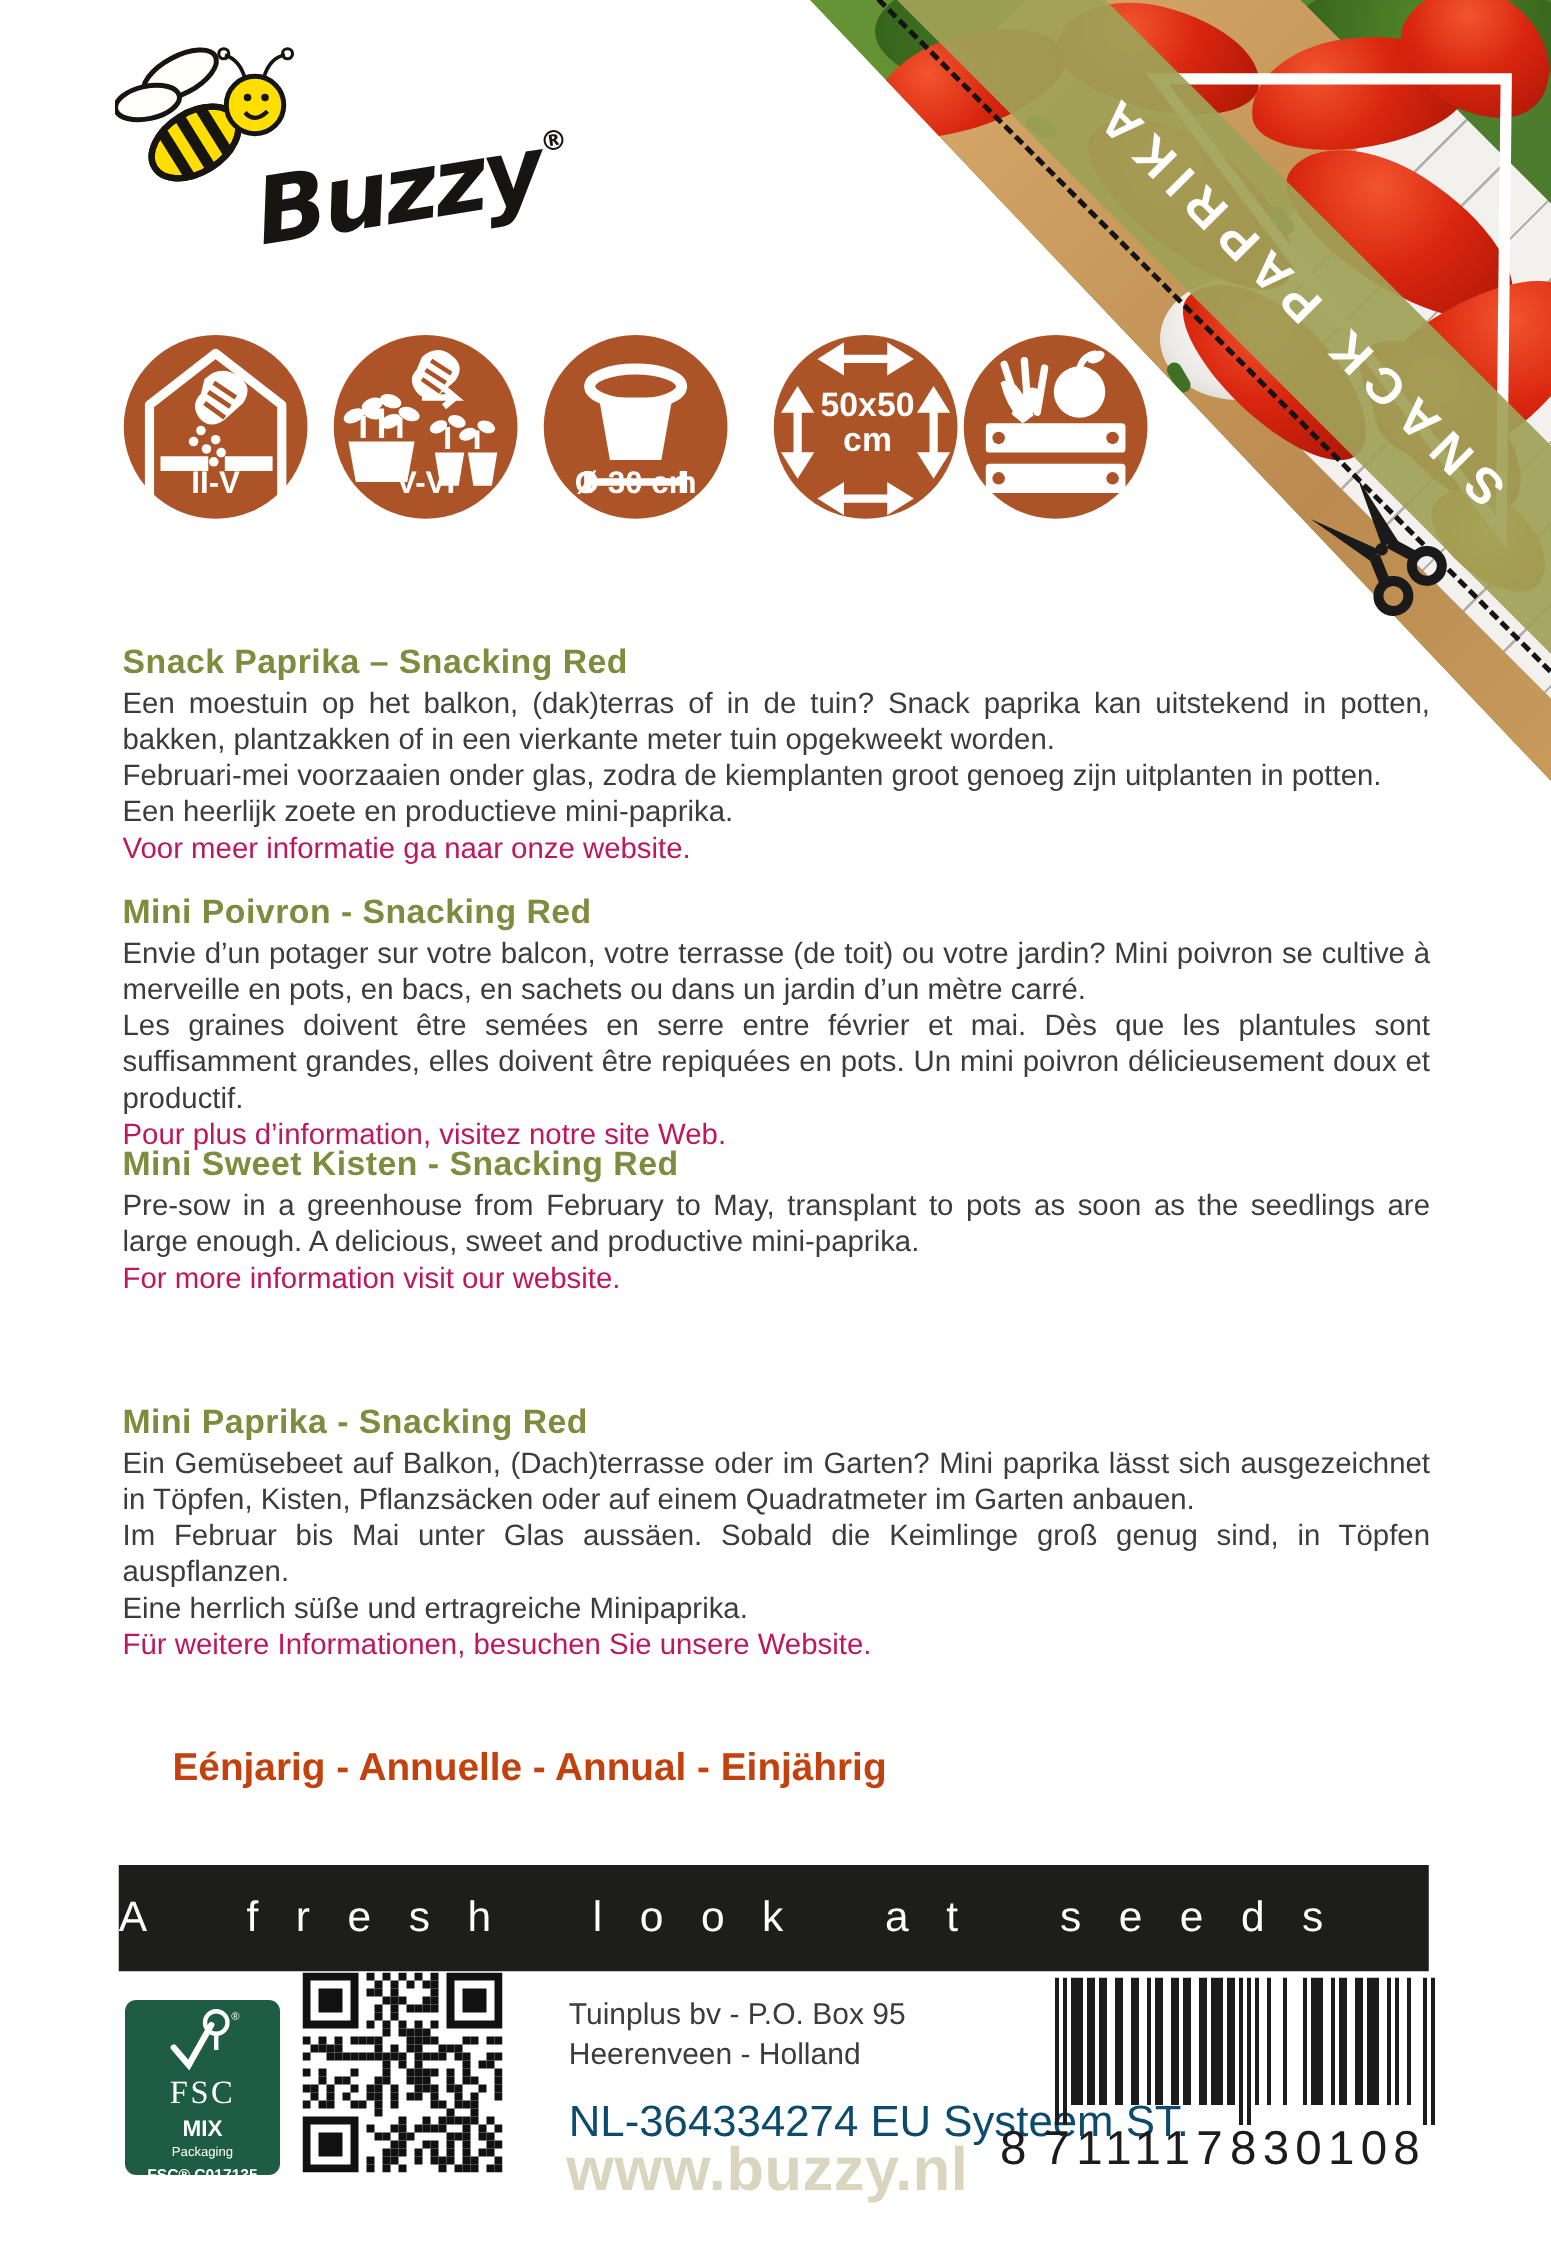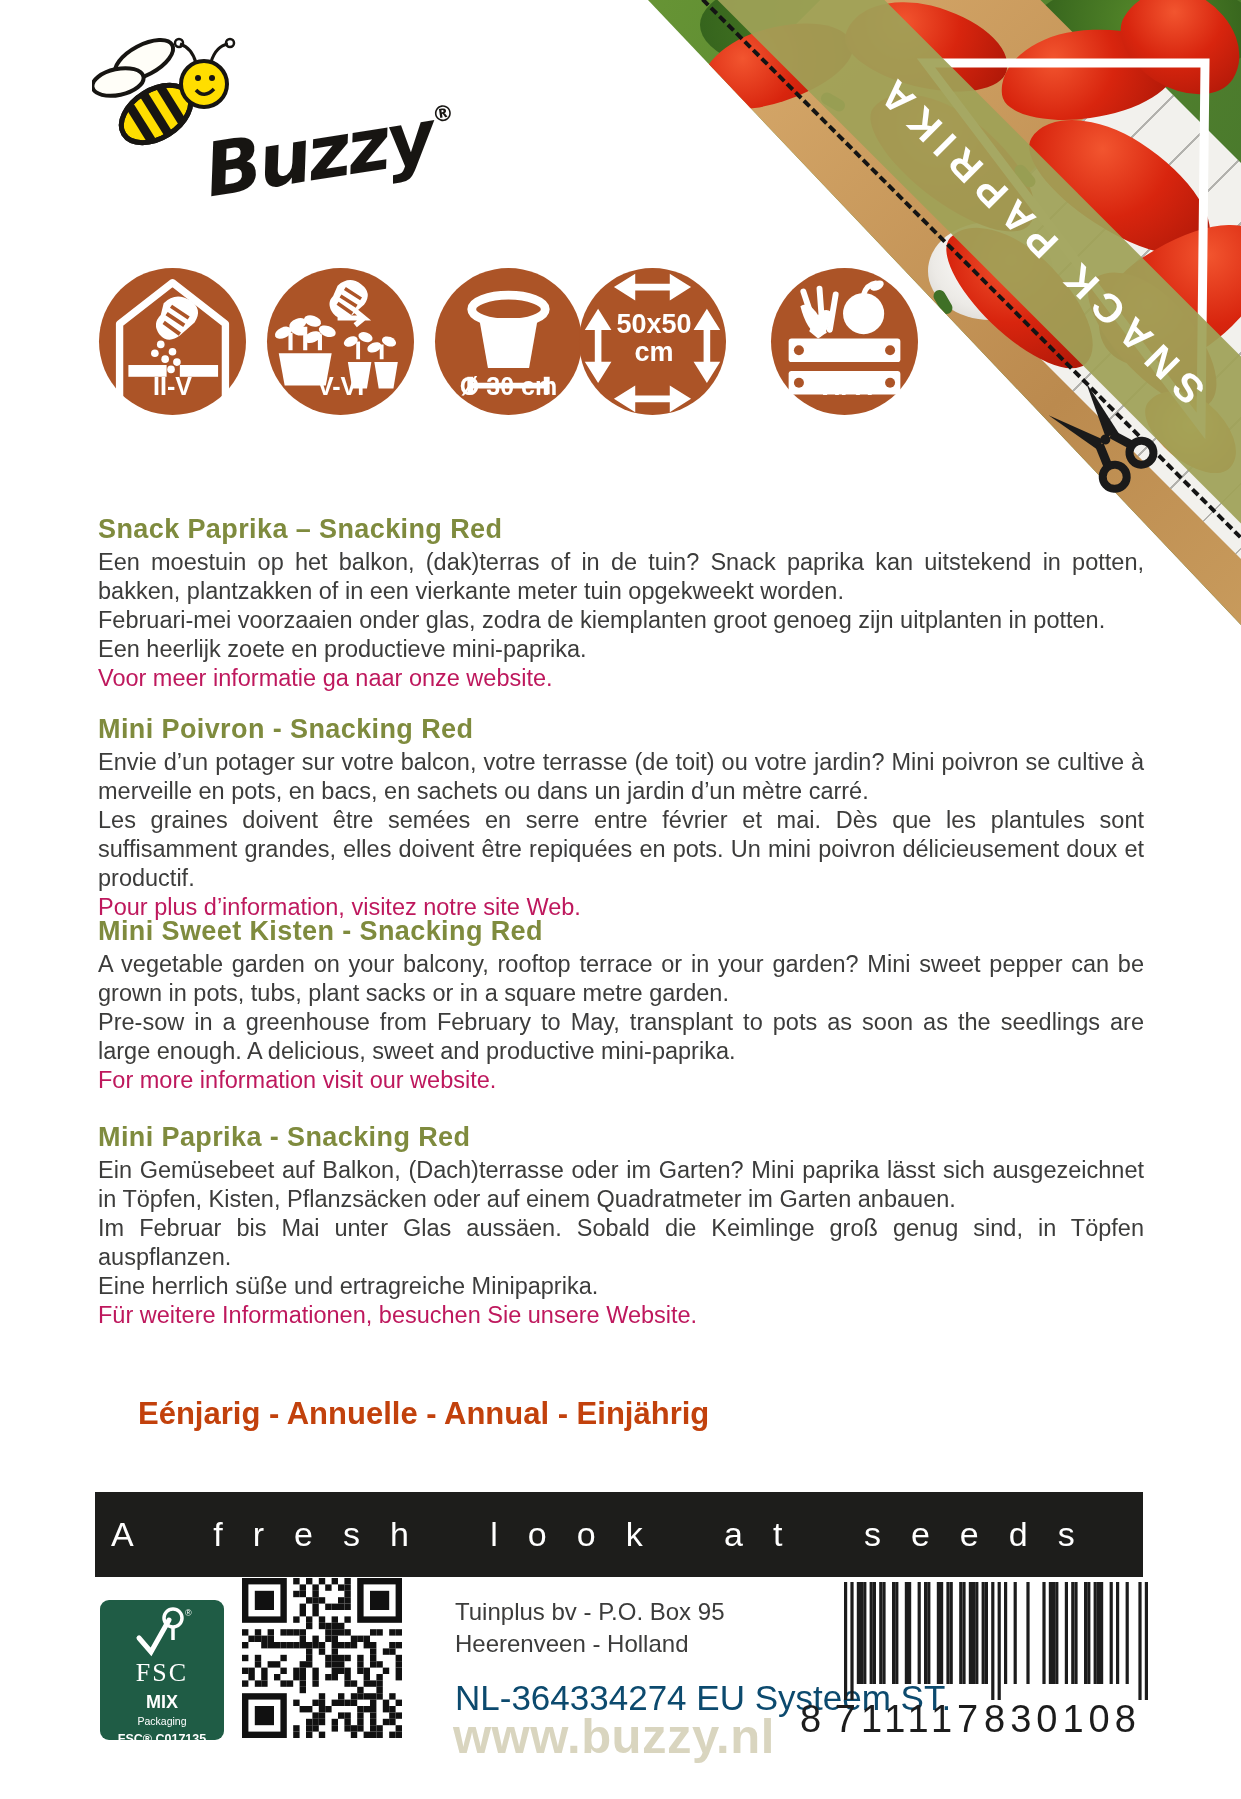--- a/index.html
+++ b/index.html
@@ -53,21 +53,21 @@
   .lang h3{margin:0 0 4px 0;font-size:27px;line-height:30px;color:#7f8b3e;letter-spacing:.4px;}
   .lang p{margin:0;font-size:23.5px;line-height:29px;text-align:justify;}
   .lang p.link{color:#be185d;text-align:left;}
 
   .annual{position:absolute;left:98px;top:1396px;font-size:31px;font-weight:bold;color:#c2410c;margin-left:40px;}
 
   
   .tagline-bar{position:absolute;left:95px;top:1492px;width:1048px;height:85px;background:#1d1d1b;
         display:flex;align-items:center;overflow:hidden;}
   .tagline-bar span{color:#fff;font-size:34px;letter-spacing:30px;word-spacing:12px;
-        white-space:nowrap;padding-left:16px;}
+        white-space:nowrap;}
 
   
   .fsc{position:absolute;left:100px;top:1600px;width:124px;height:140px;background:#1f5c45;
         border-radius:9px;color:#fff;text-align:center;}
   .fsc .fsc-name{font-family:"Liberation Serif",serif;font-size:26px;letter-spacing:2px;margin-top:-4px;}
   .fsc .fsc-mix{font-size:18px;font-weight:bold;margin-top:4px;}
   .fsc .fsc-pack{font-size:10.5px;margin-top:2px;}
   .fsc .fsc-cert{font-size:12.5px;font-weight:bold;margin-top:5px;}
   .qr{position:absolute;left:242px;top:1578px;width:160px;height:160px;}
   .addr{position:absolute;left:455px;top:1596px;font-size:24px;line-height:32px;color:#3c3c3b;}
@@ -206,21 +206,21 @@
       <svg width="147" height="147" viewBox="0 0 100 100">
         <path d="M30,34 L36,68 L64,68 L70,34 Z" fill="#fff"></path>
         <ellipse cx="50" cy="28" rx="25" ry="9.5" fill="none" stroke="#fff" stroke-width="6"></ellipse>
         <line x1="24" y1="80" x2="76" y2="80" stroke="#fff" stroke-width="4"></line>
         <line x1="24" y1="74" x2="24" y2="86" stroke="#fff" stroke-width="4"></line>
         <line x1="76" y1="74" x2="76" y2="86" stroke="#fff" stroke-width="4"></line>
       </svg>
       <div class="circle-label">Ø 30 cm</div>
     </div>
 
-    <div class="circle" style="left:579px;">
+    <div class="circle" style="left:619px;">
       <svg width="147" height="147" viewBox="0 0 100 100">
         <g stroke="#fff" stroke-width="4.5" fill="#fff">
           <line x1="28" y1="13" x2="72" y2="13"></line>
           <path d="M28,13 L36,8 L36,18 Z"></path>
             <path d="M72,13 L64,8 L64,18 Z"></path>
           <line x1="28" y1="89" x2="72" y2="89"></line>
           <path d="M28,89 L36,84 L36,94 Z"></path>
             <path d="M72,89 L64,84 L64,94 Z"></path>
           <line x1="13" y1="32" x2="13" y2="74"></line>
           <path d="M13,32 L8,40 L18,40 Z"></path>
@@ -267,21 +267,20 @@
 
   <section class="lang" style="top:714px;">
     <h3>Mini Poivron - Snacking Red</h3>
     <p>Envie d’un potager sur votre balcon, votre terrasse (de toit) ou votre jardin? Mini poivron se cultive à merveille en pots, en bacs, en sachets ou dans un jardin d’un mètre carré.</p>
     <p>Les graines doivent être semées en serre entre février et mai. Dès que les plantules sont suffisamment grandes, elles doivent être repiquées en pots. Un mini poivron délicieusement doux et productif.</p>
     <p class="link">Pour plus d’information, visitez notre site Web.</p>
   </section>
 
   <section class="lang" style="top:916px;">
     <h3>Mini Sweet Kisten - Snacking Red</h3>
-    <p>A vegetable garden on your balcony, rooftop terrace or in your garden? Mini sweet pepper can be grown in pots, tubs, plant sacks or in a square metre garden.</p>
     <p>Pre-sow in a greenhouse from February to May, transplant to pots as soon as the seedlings are large enough. A delicious, sweet and productive mini-paprika.</p>
     <p class="link">For more information visit our website.</p>
   </section>
 
   <section class="lang" style="top:1122px;">
     <h3>Mini Paprika - Snacking Red</h3>
     <p>Ein Gemüsebeet auf Balkon, (Dach)terrasse oder im Garten? Mini paprika lässt sich ausgezeichnet in Töpfen, Kisten, Pflanzsäcken oder auf einem Quadratmeter im Garten anbauen.</p>
     <p>Im Februar bis Mai unter Glas aussäen. Sobald die Keimlinge groß genug sind, in Töpfen auspflanzen.</p>
     <p>Eine herrlich süße und ertragreiche Minipaprika.</p>
     <p class="link">Für weitere Informationen, besuchen Sie unsere Website.</p>

